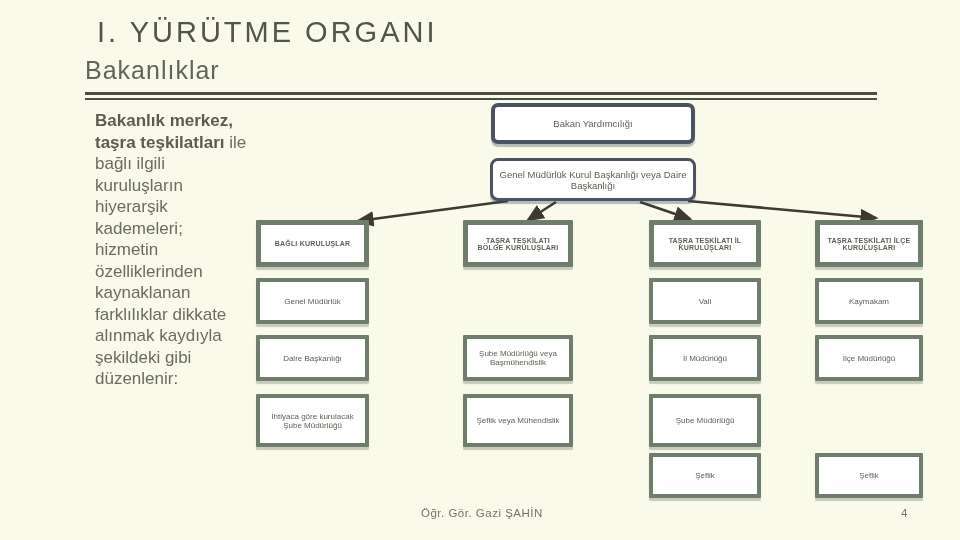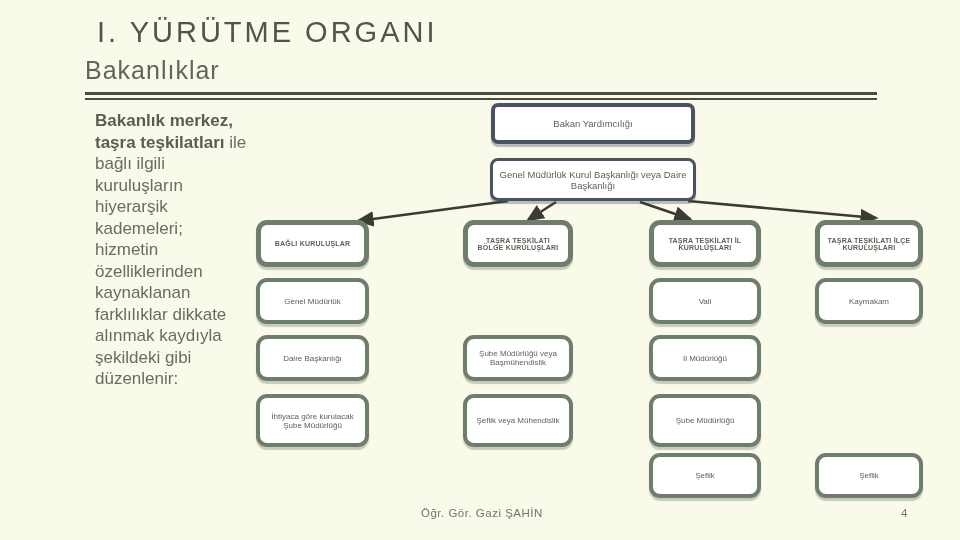--- a/index.html
+++ b/index.html
@@ -24,21 +24,21 @@
   }
   .intro{
     position:absolute; left:95px; top:110px; width:152px; margin:0;
     font-size:17px; line-height:21.5px; color:#6B6C60;
   }
   .intro b{ color:#5C5D50; }
   .box{
     position:absolute; box-sizing:border-box; background:#FFFFFF;
     display:flex; align-items:center; justify-content:center;
     text-align:center; color:#5E5F55; padding:2px 5px;
-    border-radius:11px;
+    border-radius:1px;
   }
   .dark{ border:4px solid #495362; box-shadow:0 3px 1px rgba(60,70,90,.35); }
   .green{ border:4px solid #6F7E6C; box-shadow:0 3px 1px rgba(85,95,80,.30); }
   .b-root{ left:491px; top:103px; width:204px; height:41px; font-size:9.5px; border-radius:7px; }
   .b-l2{ left:490px; top:158px; width:206px; height:43px; font-size:9.5px; border-width:3px; border-radius:8px; }
   .hdr{ border-width:5px; font-size:7px; font-weight:bold; letter-spacing:.2px; }
   .cell{ font-size:8px; }
   .c1{ left:256px; width:113px; } .c2{ left:463px; width:110px; }
   .c3{ left:649px; width:112px; } .c4{ left:815px; width:108px; }
   .rh{ top:220px; height:47px; } .r2{ top:278px; height:46px; }
@@ -90,18 +90,19 @@
   <div class="box green cell c2 r4">Şeflik veya Mühendislik</div>
 
   <div class="box green hdr c3 rh">TAŞRA TEŞKİLATI İL KURULUŞLARI</div>
   <div class="box green cell c3 r2">Vali</div>
   <div class="box green cell c3 r3">İl Müdürlüğü</div>
   <div class="box green cell c3 r4">Şube Müdürlüğü</div>
   <div class="box green cell c3 r5">Şeflik</div>
 
   <div class="box green hdr c4 rh">TAŞRA TEŞKİLATI İLÇE KURULUŞLARI</div>
   <div class="box green cell c4 r2">Kaymakam</div>
+  <div class="box green cell c4 r3">İlçe Müdürlüğü</div>
   <div class="box green cell c4 r5">Şeflik</div>
 
   <div class="footer-author">Öğr. Gör. Gazi ŞAHİN</div>
   <div class="page-number">4</div>
 
 </div>
 
 </body></html>

